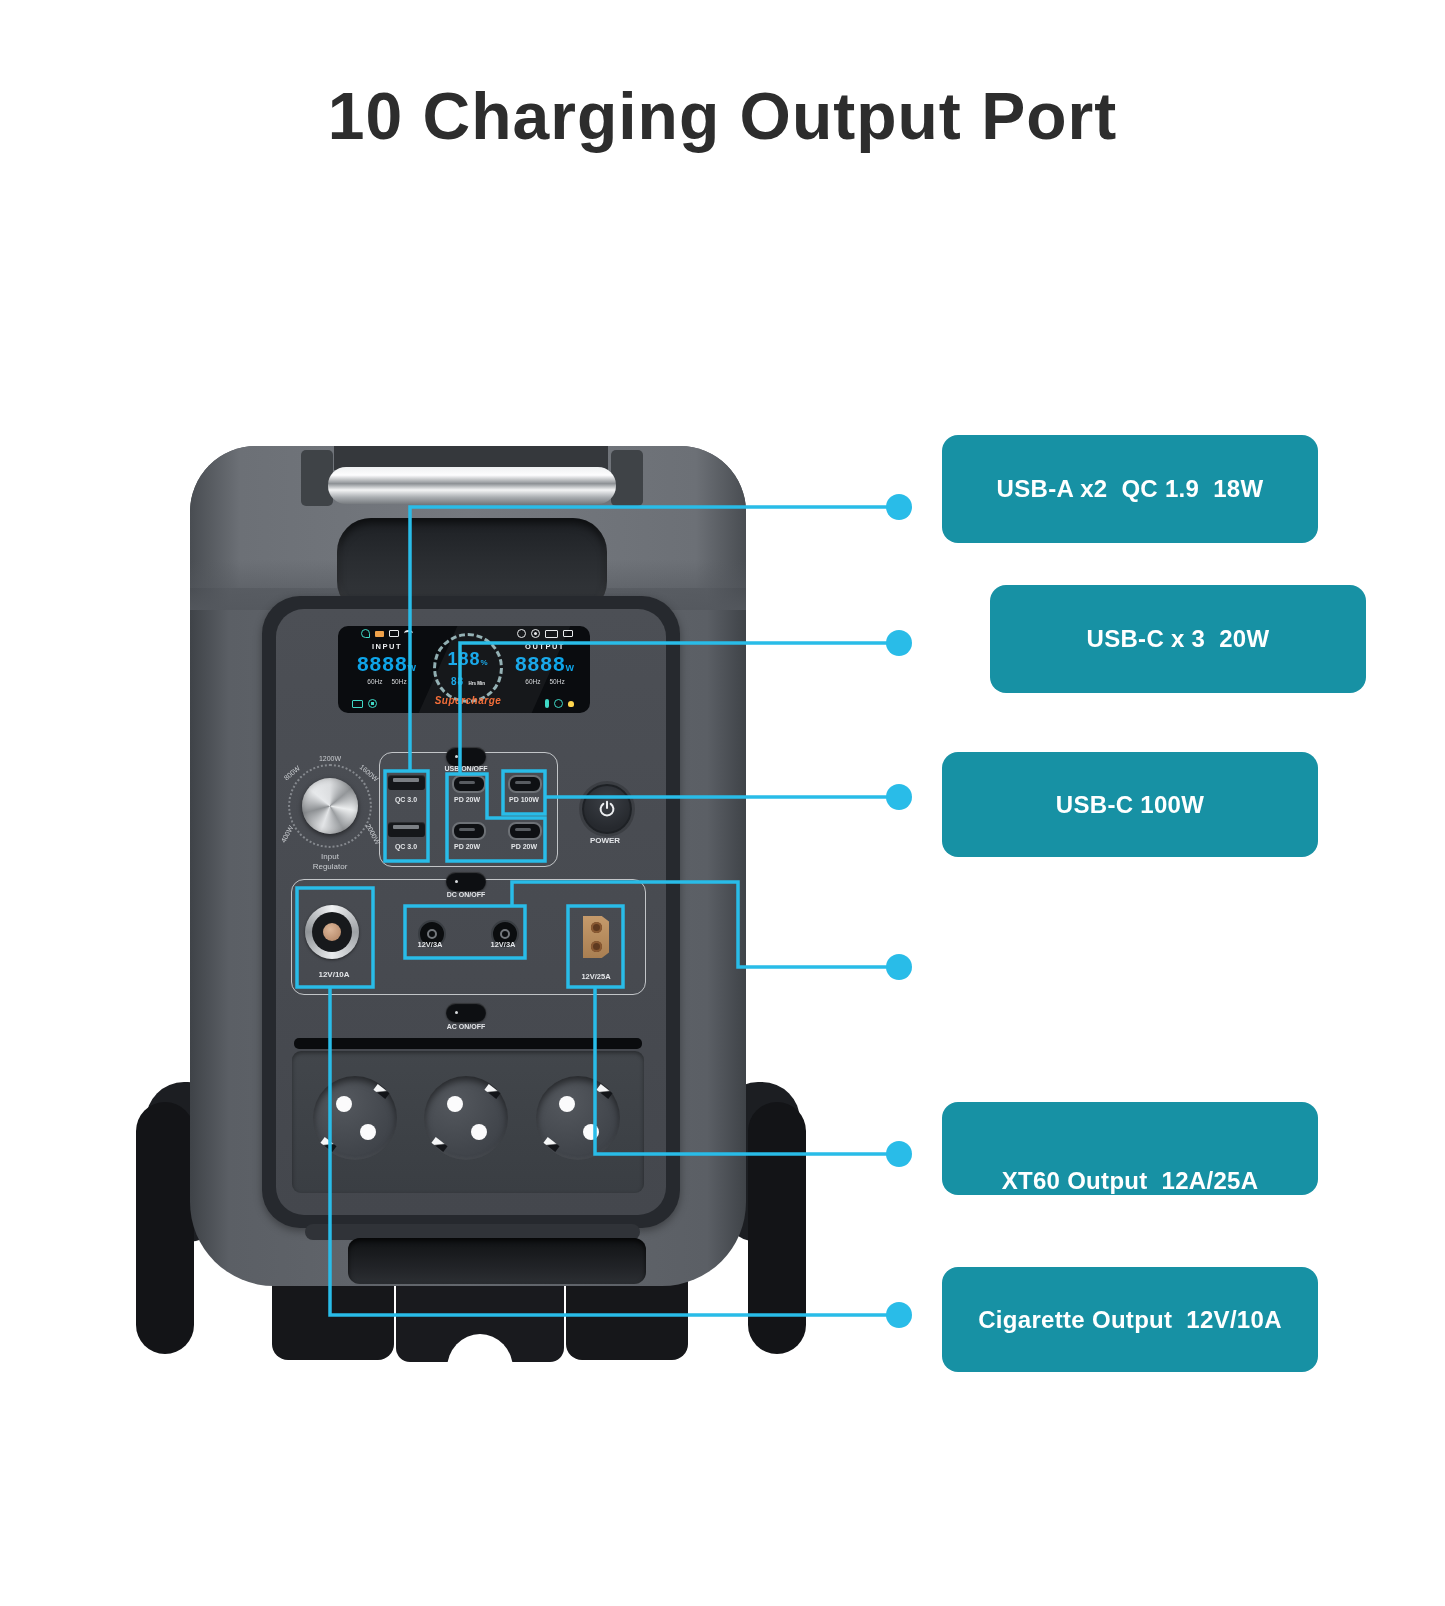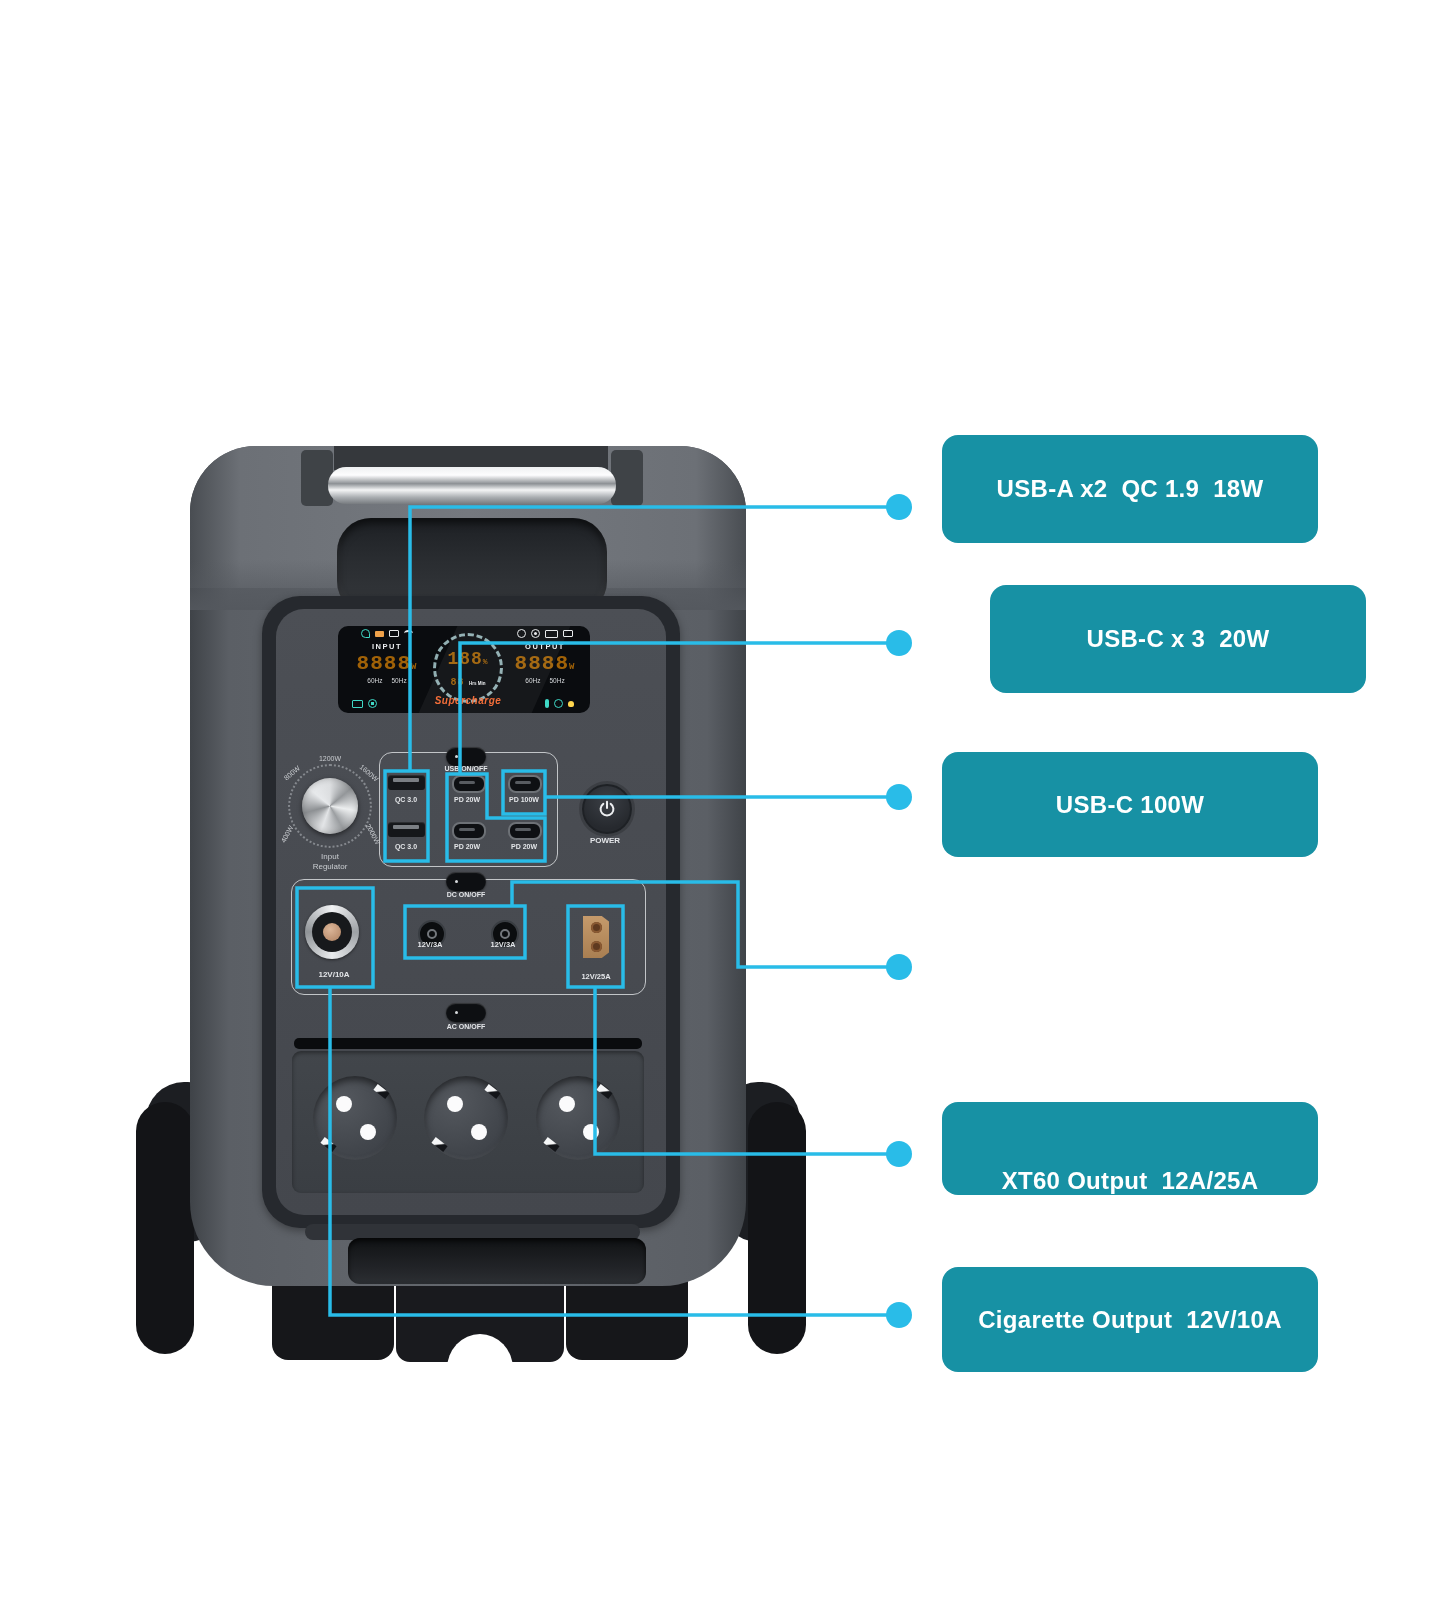--- a/index.html
+++ b/index.html
@@ -65,21 +65,21 @@
   .groove{position:absolute;left:348px;top:1238px;width:298px;height:46px;border-radius:12px;z-index:6;
        background:linear-gradient(180deg,#101214,#232529 70%,#2c2f33);
        box-shadow:inset 0 3px 5px rgba(0,0,0,.7);}
 
   
   .lcd{position:absolute;left:338px;top:626px;width:252px;height:87px;border-radius:10px;
        background:#0a0c0f;z-index:6;overflow:hidden;}
   .lcd::after{content:"";position:absolute;left:38%;top:-20%;width:45%;height:160%;
        background:rgba(255,255,255,.05);transform:skewX(-24deg);}
   .lcd .col{position:absolute;text-align:center;color:#fff;}
-  .digits{font-family:Liberation Mono, monospace;font-weight:bold;color:#a16207;letter-spacing:1px;}
+  .digits{font-family:Liberation Sans, sans-serif;font-weight:bold;color:#0ea5e9;letter-spacing:1px;}
   .lcd-small{font-size:7.5px;font-weight:bold;letter-spacing:1.5px;color:#eceef0;}
   .freq{font-size:6.5px;color:#d4d7da;display:flex;gap:9px;justify-content:center;margin-top:2px;}
   .irow{display:flex;gap:5px;align-items:center;justify-content:center;}
   .ic{display:inline-block;}
   .ic-cable{width:7px;height:7px;border:1.5px solid var(--lcd-teal,#3fd9c6);border-radius:50% 50% 0 50%;}
   .ic-solar{width:9px;height:6px;background:var(--lcd-orange,#f0a24a);border-radius:1px;}
   .ic-batt{width:8px;height:5px;border:1px solid #e8eaec;border-radius:1px;}
   .ic-wifi{width:9px;height:5px;border-top:2px solid #e8eaec;border-radius:60% 60% 0 0;}
   .ic-clock{width:7px;height:7px;border:1.5px solid #e8eaec;border-radius:50%;}
   .ic-fan{width:7px;height:7px;border:1.5px solid #e8eaec;border-radius:50%;position:relative;}
@@ -138,20 +138,21 @@
   .outlet::after{content:"";position:absolute;left:47px;top:48px;width:16px;height:16px;background:#fbfbfc;border-radius:50%;}
   .clip{position:absolute;width:15px;height:7px;background:linear-gradient(135deg,#f5f6f7 45%,#131519 55%);}
   .clip.tr{right:8px;top:12px;transform:rotate(38deg);}
   .clip.bl{left:8px;bottom:12px;transform:rotate(38deg);}
 </style>
 </head>
 <body>
 
 <div class="canvas">
 
+  <div class="title">10 Charging Output Port</div>
 
   <div class="callout" style="top:435px;">
       <span>USB-A x2  QC 1.9  18W</span>
     </div>
   <div class="callout" style="top:585px;margin-left:48px;">
       <span>USB-C x 3  20W</span>
     </div>
   <div class="callout" style="top:752px;height:105px;">
       <span>USB-C 100W</span>
     </div>

